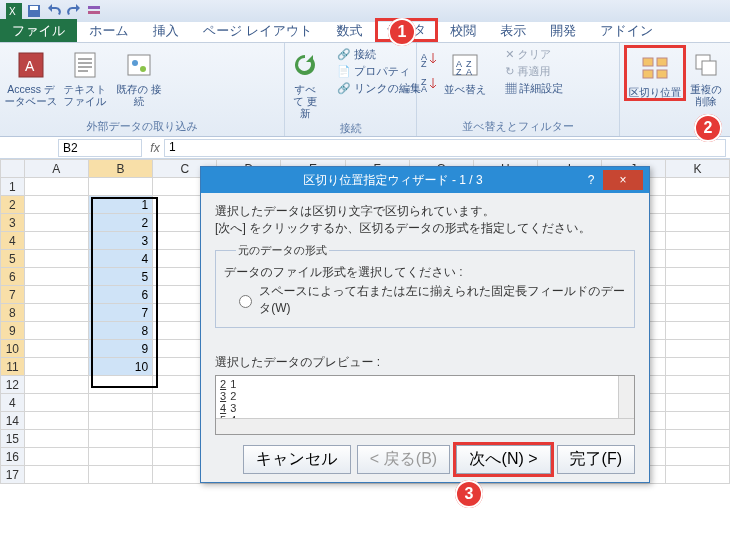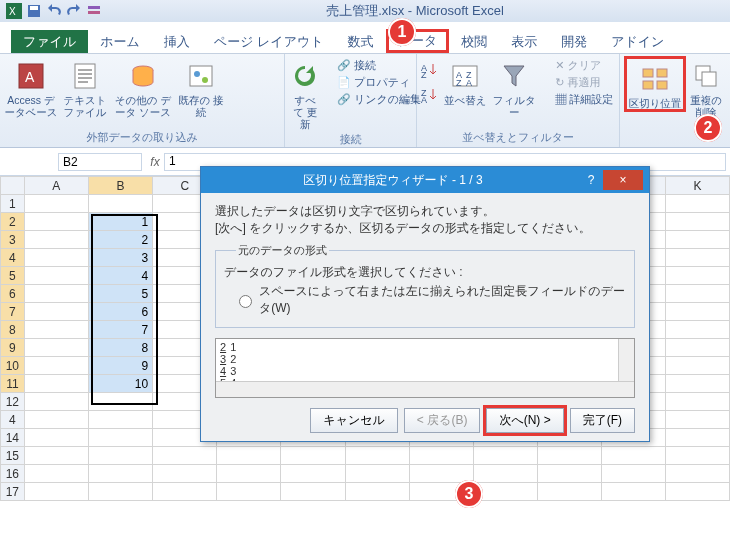--- a/index.html
+++ b/index.html
@@ -2,37 +2,37 @@
 <html><head>
 <meta charset="utf-8">
 <style>
   * { box-sizing: border-box; font-family: "Meiryo", "MS PGothic", sans-serif; }
   body { margin: 0; width: 730px; height: 540px; background: #fff; position: relative; overflow: hidden; font-size: 12px; }
   
   .titlebar { height: 22px; background: linear-gradient(#e6edf7,#d6e2f0); display: flex; align-items: center; padding: 0 4px; }
   .qat-icon { width: 16px; height: 16px; margin: 0 2px; display:inline-block; }
   .title-text { flex: 1; text-align: center; color:#3b5a8a; font-size: 13px; }
   
-  .tabs { height: 32px; background: #fff; display: flex; align-items: flex-end; border-bottom: 1px solid #c4d0e0; padding-left: 11px; }
+  .tabs { height: 21px; background: #fff; display: flex; align-items: flex-end; border-bottom: 1px solid #c4d0e0; }
   .tab { padding: 3px 12px 2px; color:#3b5a8a; font-size: 13px; cursor: default; }
   .tab.file { background:#217346; color:#fff; }
   .tab.hl { border: 3px solid #e53935; padding: 0 9px; }
   
   .ribbon { height: 94px; background: linear-gradient(#f2f6fb,#e3ebf5); border-bottom: 1px solid #b7c6db; display: flex; }
   .group { border-right: 1px solid #c9d6e6; padding: 2px 4px 0; display:flex; flex-direction:column; }
   .group-body { flex:1; display:flex; align-items:flex-start; }
   .group-label { text-align:center; color:#5c7aa6; font-size:11px; padding:2px 0; }
   .rbtn { display:flex; flex-direction:column; align-items:center; width:54px; padding-top:4px; }
   .rbtn .ic { width:32px; height:32px; }
   .rbtn span { font-size:10.5px; text-align:center; color:#3b5a8a; line-height:1.15; margin-top:2px; }
   .vstack { display:flex; flex-direction:column; justify-content:flex-start; gap:2px; padding-top:2px; }
   .linkish { color:#3b5a8a; font-size:11px; white-space:nowrap; }
   .hl-box { border:3px solid #e53935; }
   
-  .fxbar { height:28px; display:flex; align-items:center; border-bottom:1px solid #c9d6e6; }
+  .fxbar { height:22px; display:flex; align-items:center; border-bottom:1px solid #c9d6e6; }
   .namebox { width:84px; border:1px solid #c9d6e6; margin:0 4px 0 58px; height:18px; display:flex; align-items:center; padding:0 4px; font-size:12px; }
   .fxlabel { width:18px; text-align:center; color:#666; font-style:italic; }
   .fxinput { flex:1; border:1px solid #c9d6e6; height:18px; margin-right:4px; padding:0 4px; }
   
   .sheet { position:relative; }
   table.grid { border-collapse:collapse; table-layout:fixed; }
   .grid th, .grid td { border:1px solid #d4d4d4; font-size:12px; }
   .grid th { background:#eef2f8; font-weight:normal; color:#333; }
   .colh { height:18px; }
   .rowh { width:24px; text-align:center; background:#eef2f8; }
@@ -47,21 +47,21 @@
   .dlg-title .t { flex:1; text-align:center; }
   .dlg-close { width:40px; height:20px; background:#c74632; color:#fff; text-align:center; line-height:20px; }
   .dlg-help { width:24px; text-align:center; }
   .dlg-body { background:#eef0f2; padding:10px 14px 8px; color:#333; font-size:12px; }
   fieldset { border:1px solid #b7c6db; margin:6px 0 10px; padding:6px 8px 8px; }
   legend { font-size:11px; color:#333;margin-left:12px; }
   .radio-row { display:flex; align-items:center; gap:4px; font-size:12px; margin:2px 0; }
   .preview { border:1px solid #999; background:#fff; height:60px; margin-top:4px; padding:2px 4px; font-size:11px; overflow:auto; position:relative; }
   .preview-line { display:flex; gap:4px; }
   .dlg-buttons { display:flex; justify-content:flex-end; gap:6px; margin-top:10px; }
-  .btn { border:1px solid #9aa6b8; background:linear-gradient(#fefefe,#e7ecf2); padding:3px 12px; font-size:12px; }
+  .btn { border:1px solid #9aa6b8; background:linear-gradient(#fefefe,#e7ecf2); padding:3px 12px; font-size:16px; }
   .btn.hl { outline:3px solid #e53935; }
   .scroll-track { position:absolute; right:0; top:0; bottom:0; width:16px; background:#efefef; border-left:1px solid #ccc;}
   .scroll-track.h { left:0; right:0; bottom:0; top:auto; height:16px; width:auto; border-top:1px solid #ccc; border-left:none;}
   
   .call { position:absolute; width:28px; height:28px; border-radius:50%; background:#e53935; color:#fff; font-weight:bold; font-size:16px; display:flex; align-items:center; justify-content:center; box-shadow:0 0 0 2px #fff inset; }
 </style>
 </head>
 <body>
 
 <div class="titlebar">
@@ -78,23 +78,20 @@
   <span class="qat-icon"><svg viewBox="0 0 16 16">
         <path d="M10 4a5 5 0 014 8l-2-1a3 3 0 00-2-5H6v3L2 5l4-4v3z" fill="#4a72b8"></path>
       </svg></span>
   <span class="qat-icon"><svg viewBox="0 0 16 16">
         <path d="M6 4a5 5 0 00-4 8l2-1a3 3 0 012-5h4v3l4-4-4-4v3z" fill="#4a72b8"></path>
       </svg></span>
   <span class="qat-icon"><svg viewBox="0 0 16 16">
         <rect x="2" y="3" width="12" height="3" fill="#8c5ab8"></rect>
         <rect x="2" y="8" width="12" height="3" fill="#b85a8c"></rect>
       </svg></span>
-  <div class="title-text">
-    <span>売上管理.xlsx</span> - <span>Microsoft Excel</span>
-  </div>
 </div>
 
 <div class="tabs">
   <div class="tab file">ファイル</div>
   <div class="tab">ホーム</div>
   <div class="tab">挿入</div>
   <div class="tab">ページ レイアウト</div>
   <div class="tab">数式</div>
   <div class="tab hl">データ</div>
   <div class="tab">校閲</div>
@@ -115,28 +112,20 @@
 データベース</span>
         </div>
       <div class="rbtn">
           <div class="ic"><svg viewBox="0 0 32 32">
               <rect x="6" y="4" width="20" height="24" fill="#fff" stroke="#888"></rect>
               <path d="M9 10h14M9 14h14M9 18h14M9 22h10" stroke="#555"></path>
             </svg></div>
           <span>テキスト
 ファイル</span>
         </div>
-      <div class="rbtn" style="width:62px">
-          <div class="ic"><svg viewBox="0 0 32 32">
-              <ellipse cx="16" cy="10" rx="10" ry="4" fill="#ffb04a" stroke="#c77"></ellipse>
-              <path d="M6 10v12c0 2 4.5 4 10 4s10-2 10-4V10" fill="#ffb04a" stroke="#c77"></path>
-            </svg></div>
-          <span>その他の
-データ ソース</span>
-        </div>
       <div class="rbtn">
           <div class="ic"><svg viewBox="0 0 32 32">
               <rect x="5" y="6" width="22" height="20" fill="#fff" stroke="#888"></rect>
               <circle cx="12" cy="14" r="3" fill="#5a9bd4"></circle>
               <circle cx="20" cy="20" r="3" fill="#8bc34a"></circle>
             </svg></div>
           <span>既存の
 接続</span>
         </div>
     </div>
@@ -178,26 +167,20 @@
       </div>
       <div class="rbtn" style="width:48px">
           <div class="ic"><svg viewBox="0 0 32 32">
               <rect x="4" y="6" width="24" height="20" fill="#fff" stroke="#888"></rect>
               <text x="7" y="18" font-size="9" fill="#3b5a8a">A</text>
               <text x="7" y="26" font-size="9" fill="#3b5a8a">Z</text>
               <text x="17" y="18" font-size="9" fill="#3b5a8a">Z</text>
               <text x="17" y="26" font-size="9" fill="#3b5a8a">A</text>
             </svg></div>
           <span>並べ替え</span>
-        </div>
-      <div class="rbtn" style="width:50px">
-          <div class="ic"><svg viewBox="0 0 32 32">
-              <path d="M6 6h20l-8 10v10l-4-3v-7z" fill="#9aa6b8" stroke="#667"></path>
-            </svg></div>
-          <span>フィルター</span>
         </div>
       <div class="vstack" style="margin-left:16px">
         <div class="linkish" style="color:#9aa6b8">✕ <span>クリア</span></div>
         <div class="linkish" style="color:#9aa6b8">↻ <span>再適用</span></div>
         <div class="linkish">▦ <span>詳細設定</span></div>
       </div>
     </div>
     <div class="group-label">並べ替えとフィルター</div>
   </div>
 
@@ -502,20 +485,21 @@
     <div>選択したデータは区切り文字で区切られています。</div>
     <div style="margin-top:0">[次へ] をクリックするか、区切るデータの形式を指定してください。</div>
     <fieldset>
       <legend>元のデータの形式</legend>
       <div>データのファイル形式を選択してください :</div>
       <label class="radio-row" style="margin-left:10px">
         <input type="radio" style="">
         <span>スペースによって右または左に揃えられた固定長フィールドのデータ(W)</span>
       </label>
     </fieldset>
+    <div style="margin-top:26px">選択したデータのプレビュー :</div>
     <div class="preview">
       <div id="previewrows">
           <div class="preview-line">
             <span style="text-decoration: underline;">2</span>
             <span>1</span>
           </div>
           <div class="preview-line">
             <span style="text-decoration: underline;">3</span>
             <span>2</span>
           </div>

